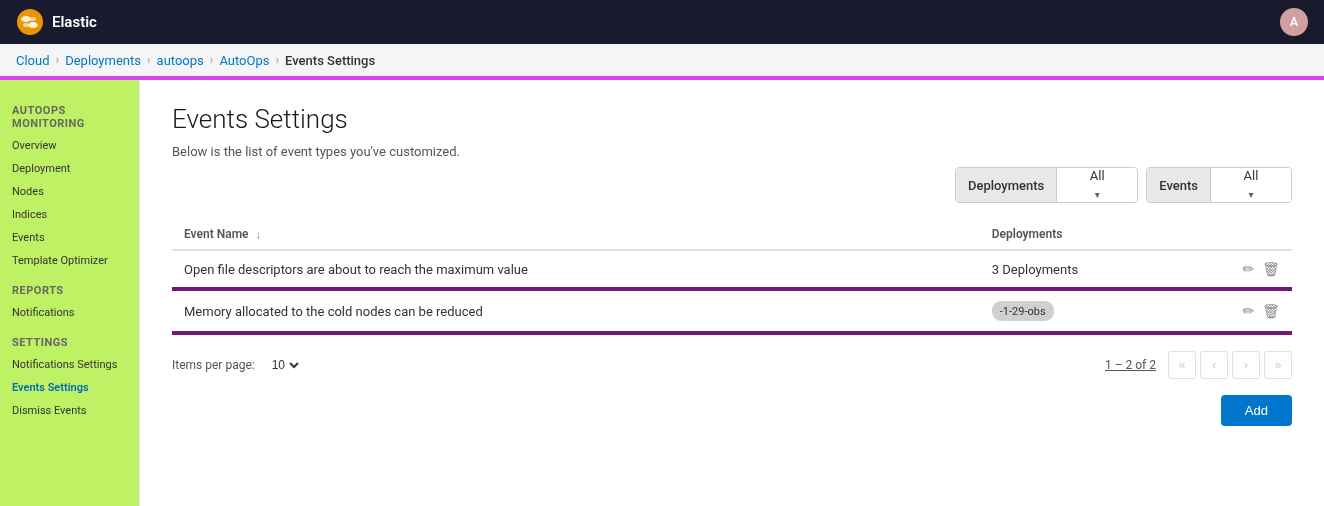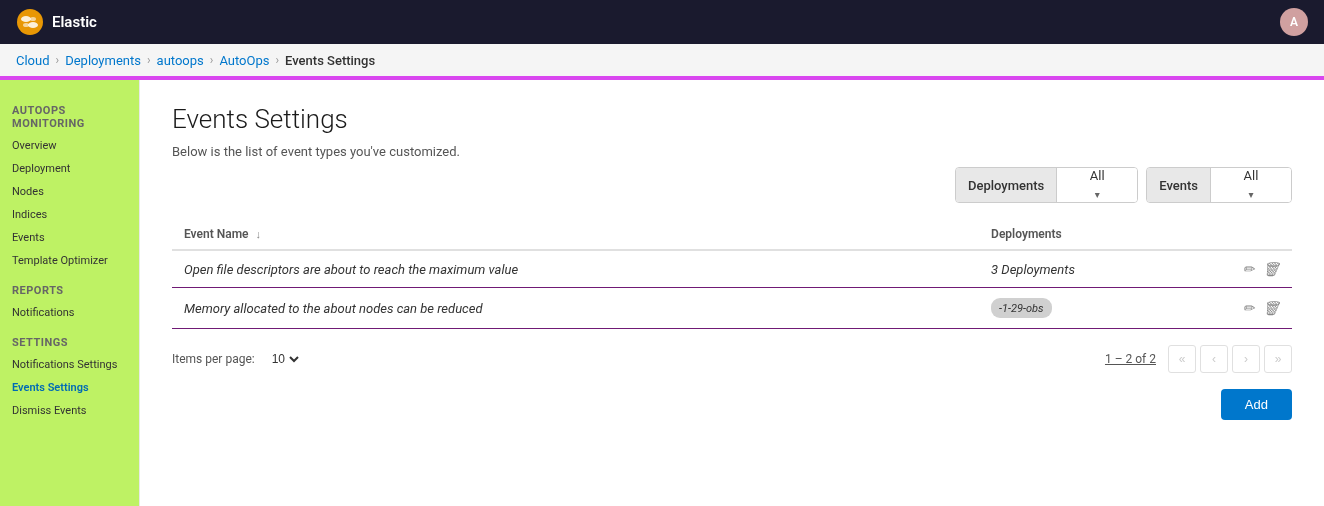--- a/index.html
+++ b/index.html
@@ -34,21 +34,21 @@
     .filters-row { display: flex; align-items: center; gap: 8px; margin-bottom: 16px; justify-content: flex-end; }
     .filter-group { display: flex; align-items: center; border: 1px solid #ccc; border-radius: 4px; overflow: hidden; height: 36px; }
     .filter-label { background: #e8e8e8; padding: 0 12px; font-size: 13px; color: #333; font-weight: 500; display: flex; align-items: center; height: 100%; border-right: 1px solid #ccc; }
     .filter-select { border: none; background: #fff; padding: 0 8px; font-size: 13px; color: #333; height: 100%; display: flex; align-items: center; gap: 6px; cursor: pointer; min-width: 80px; flex-direction: column; }
     .chevron-down { color: #666; font-size: 10px; }
 
     
     .data-table { width: 100%; border-collapse: collapse; }
     .data-table th { text-align: left; padding: 8px 12px; font-size: 12px; font-weight: 600; color: #555; border-bottom: 2px solid #e0e0e0; margin-top: 24px; }
     .data-table th .sort-icon { margin-left: 4px; color: #888; font-size: 11px; }
-    .data-table td { padding: 10px 12px; font-size: 13px; color: #333; border-bottom: 1px solid #701a75; vertical-align: middle; font-style: italic; }
+    .data-table td { padding: 10px 12px; font-size: 13px; color: #333; border-bottom: 4px solid #701a75; vertical-align: middle; }
     .action-icons { display: flex; gap: 8px; justify-content: flex-end; }
     .action-icon { color: #888; cursor: pointer; font-size: 14px; }
 
     
     .tag { display: inline-flex; align-items: center; background: #d0d0d0; color: #333; font-size: 11px; padding: 2px 8px; border-radius: 9px; height: 20px; }
 
     
     .pagination-row { display: flex; align-items: center; justify-content: space-between; margin-top: 16px; }
     .items-per-page { display: flex; align-items: center; gap: 13px; font-size: 12px; color: #555; }
     .items-per-page-select { border: none; font-size: 12px; color: #333; cursor: pointer; background: transparent; }
@@ -152,21 +152,21 @@
           <td>Open file descriptors are about to reach the maximum value</td>
           <td>3 Deployments</td>
           <td>
             <div class="action-icons">
               <span class="action-icon">✏</span>
               <span class="action-icon">🗑</span>
             </div>
           </td>
         </tr>
         <tr class="table-row">
-          <td>Memory allocated to the about nodes can be reduced</td>
+          <td>Memory allocated to the cold nodes can be reduced</td>
           <td>
             <span class="tag">-1-29-obs</span>
           </td>
           <td>
             <div class="action-icons">
               <span class="action-icon">✏</span>
               <span class="action-icon">🗑</span>
             </div>
           </td>
         </tr>

